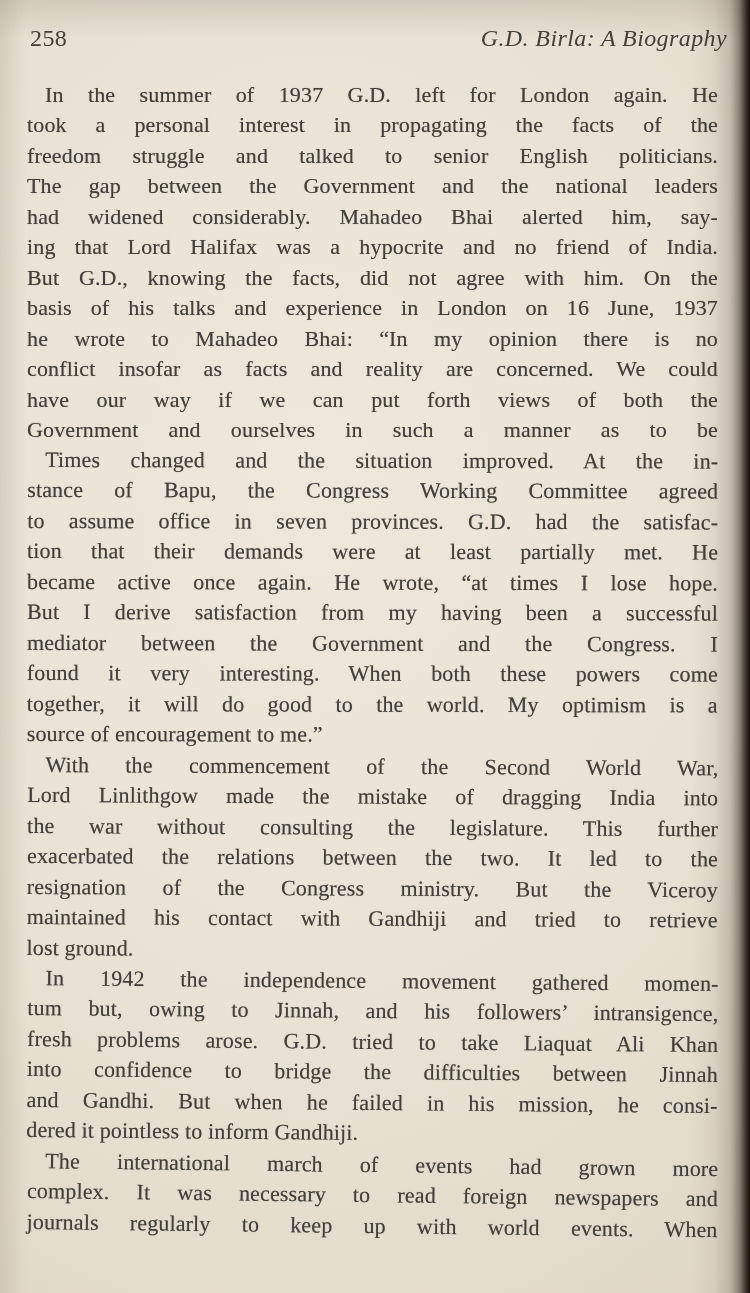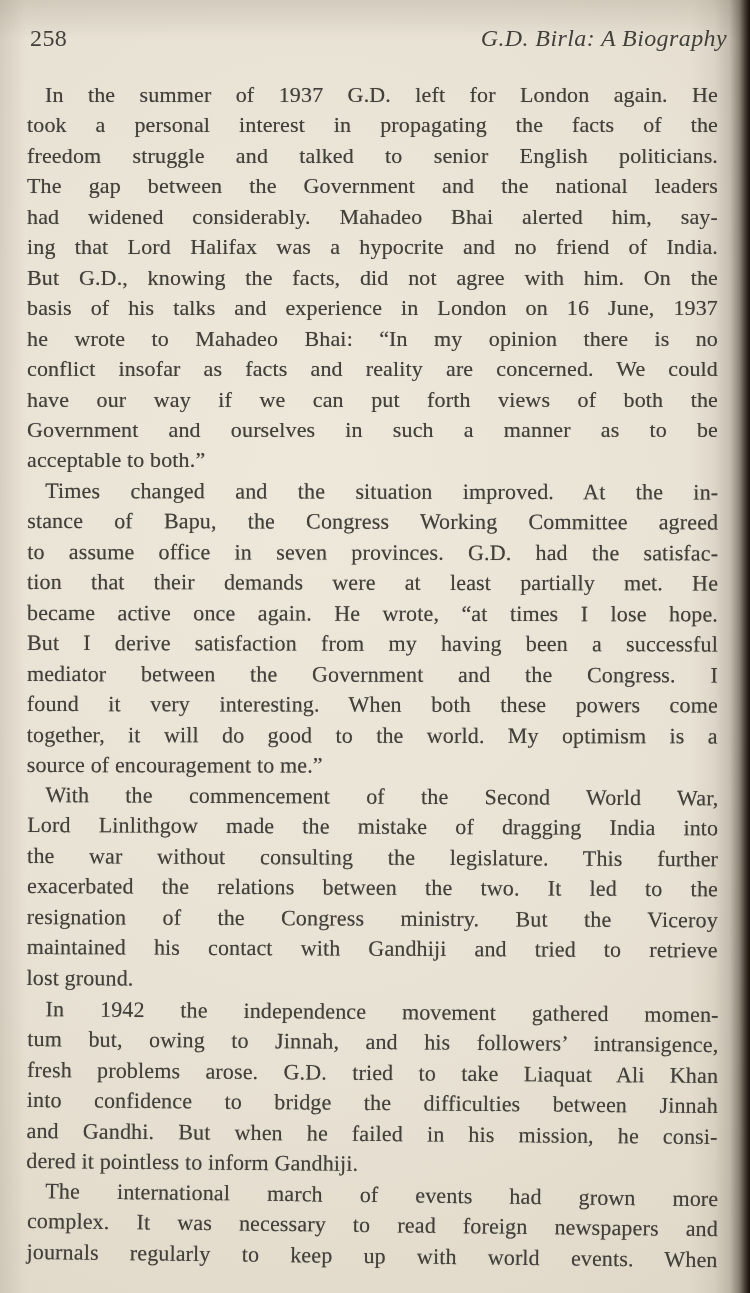--- a/index.html
+++ b/index.html
@@ -90,21 +90,20 @@
         <div class="line">freedom struggle and talked to senior English politicians.</div>
         <div class="line">The gap between the Government and the national leaders</div>
         <div class="line">had widened considerably. Mahadeo Bhai alerted him, say-</div>
         <div class="line">ing that Lord Halifax was a hypocrite and no friend of India.</div>
         <div class="line">But G.D., knowing the facts, did not agree with him. On the</div>
         <div class="line">basis of his talks and experience in London on 16 June, 1937</div>
         <div class="line">he wrote to Mahadeo Bhai: “In my opinion there is no</div>
         <div class="line">conflict insofar as facts and reality are concerned. We could</div>
         <div class="line">have our way if we can put forth views of both the</div>
         <div class="line">Government and ourselves in such a manner as to be</div>
-        <div class="line last">acceptable to both.”</div>
       </div>
       <div class="para">
         <div class="line first">Times changed and the situation improved. At the in-</div>
         <div class="line">stance of Bapu, the Congress Working Committee agreed</div>
         <div class="line">to assume office in seven provinces. G.D. had the satisfac-</div>
         <div class="line">tion that their demands were at least partially met. He</div>
         <div class="line">became active once again. He wrote, “at times I lose hope.</div>
         <div class="line">But I derive satisfaction from my having been a successful</div>
         <div class="line">mediator between the Government and the Congress. I</div>
         <div class="line">found it very interesting. When both these powers come</div>

